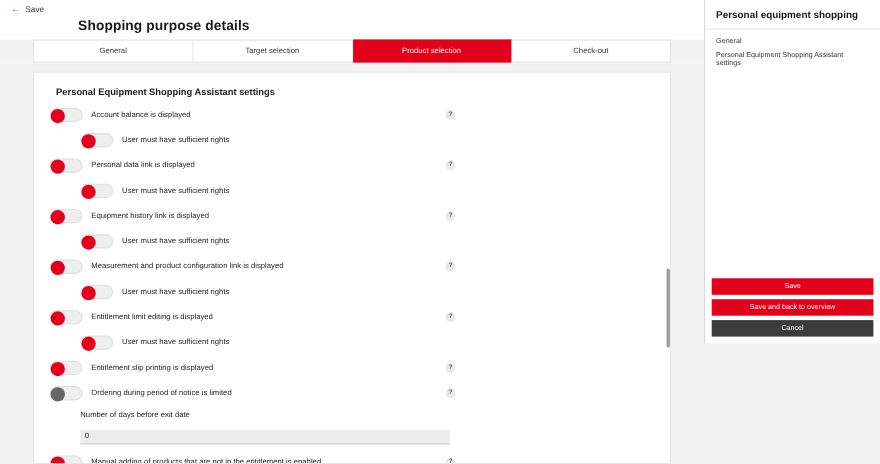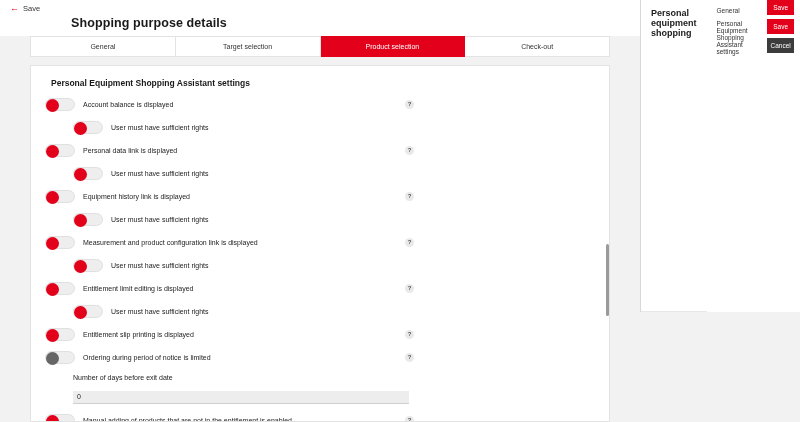--- a/index.html
+++ b/index.html
@@ -183,21 +183,21 @@
     border-radius: 2px;
     cursor: pointer;
   }
   
   .side {
     width: 160px;
     height: 312px;
     background: #ffffff;
     border-left: 1px solid #d8d8d8;
     display: flex;
-    flex-direction: row;
+    flex-direction: column;
     position: relative;
   }
   .side-title {
     font-size: 9px;
     font-weight: bold;
     padding: 8px 10px 8px 10px;
     color: #1a1a1a;
     border-bottom: 1px solid #e8e8e8;
   }
   .side-items { padding: 4px 0 0 0; }

